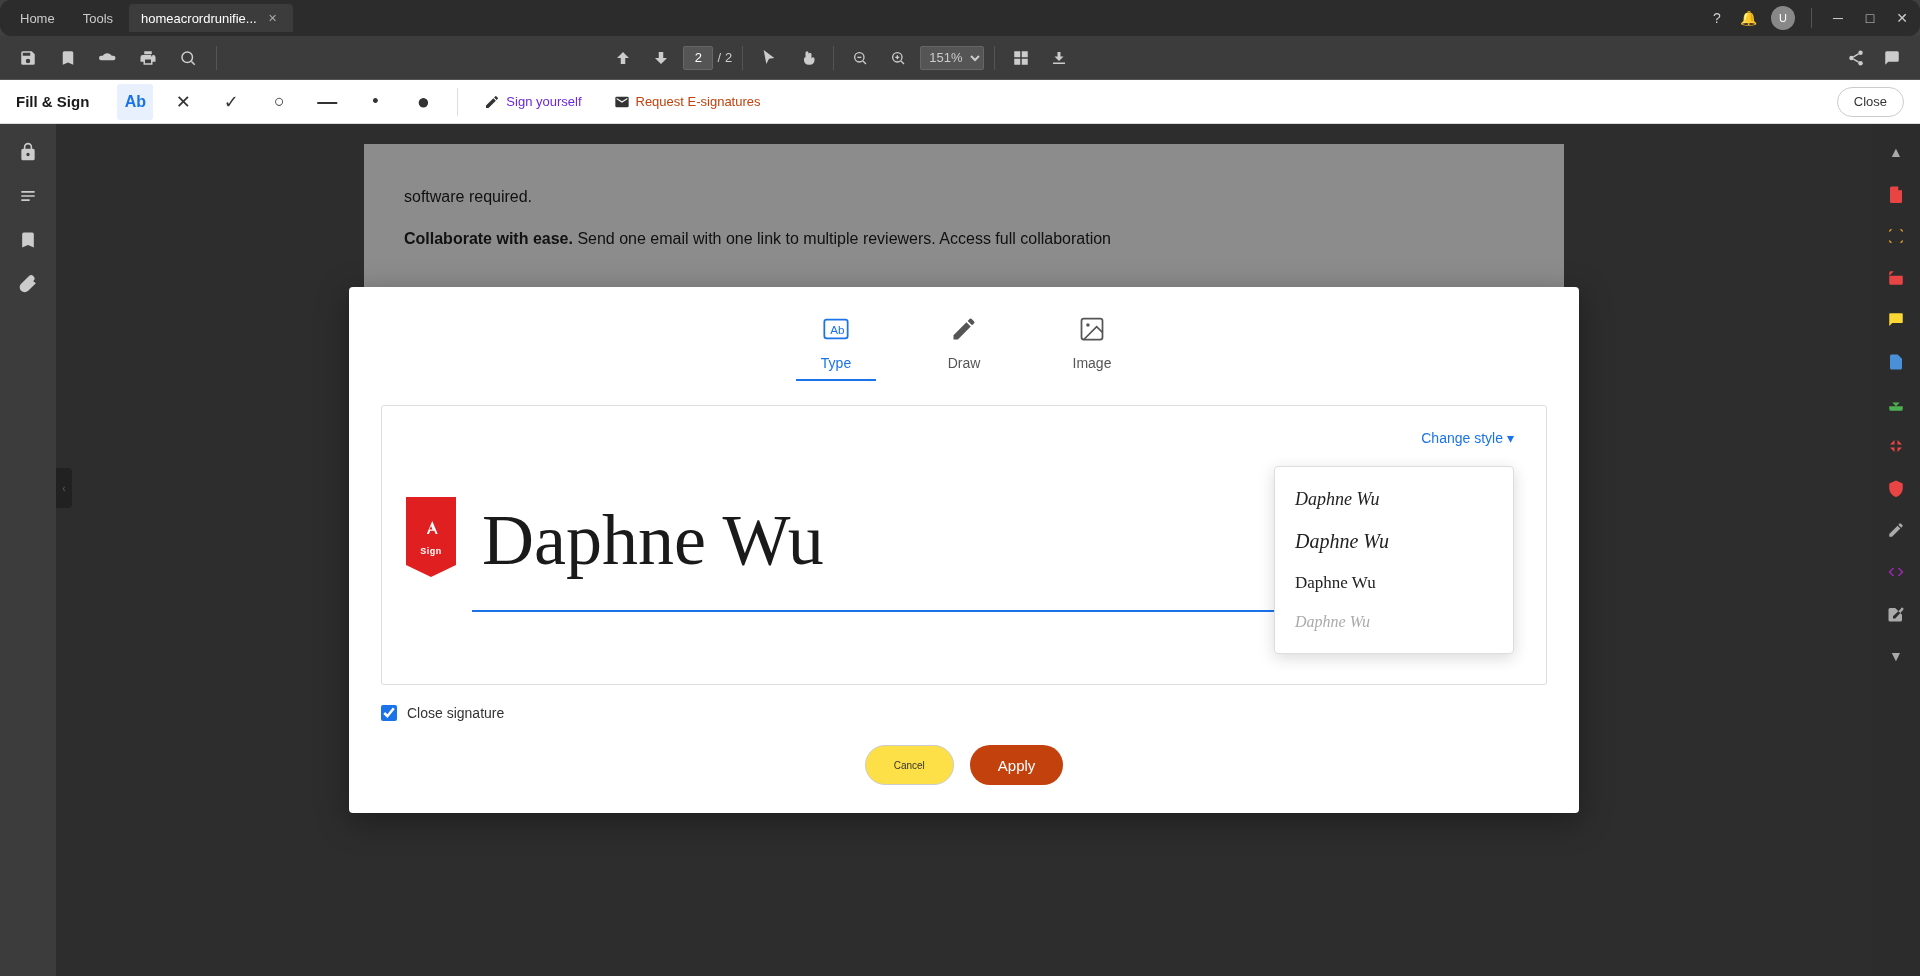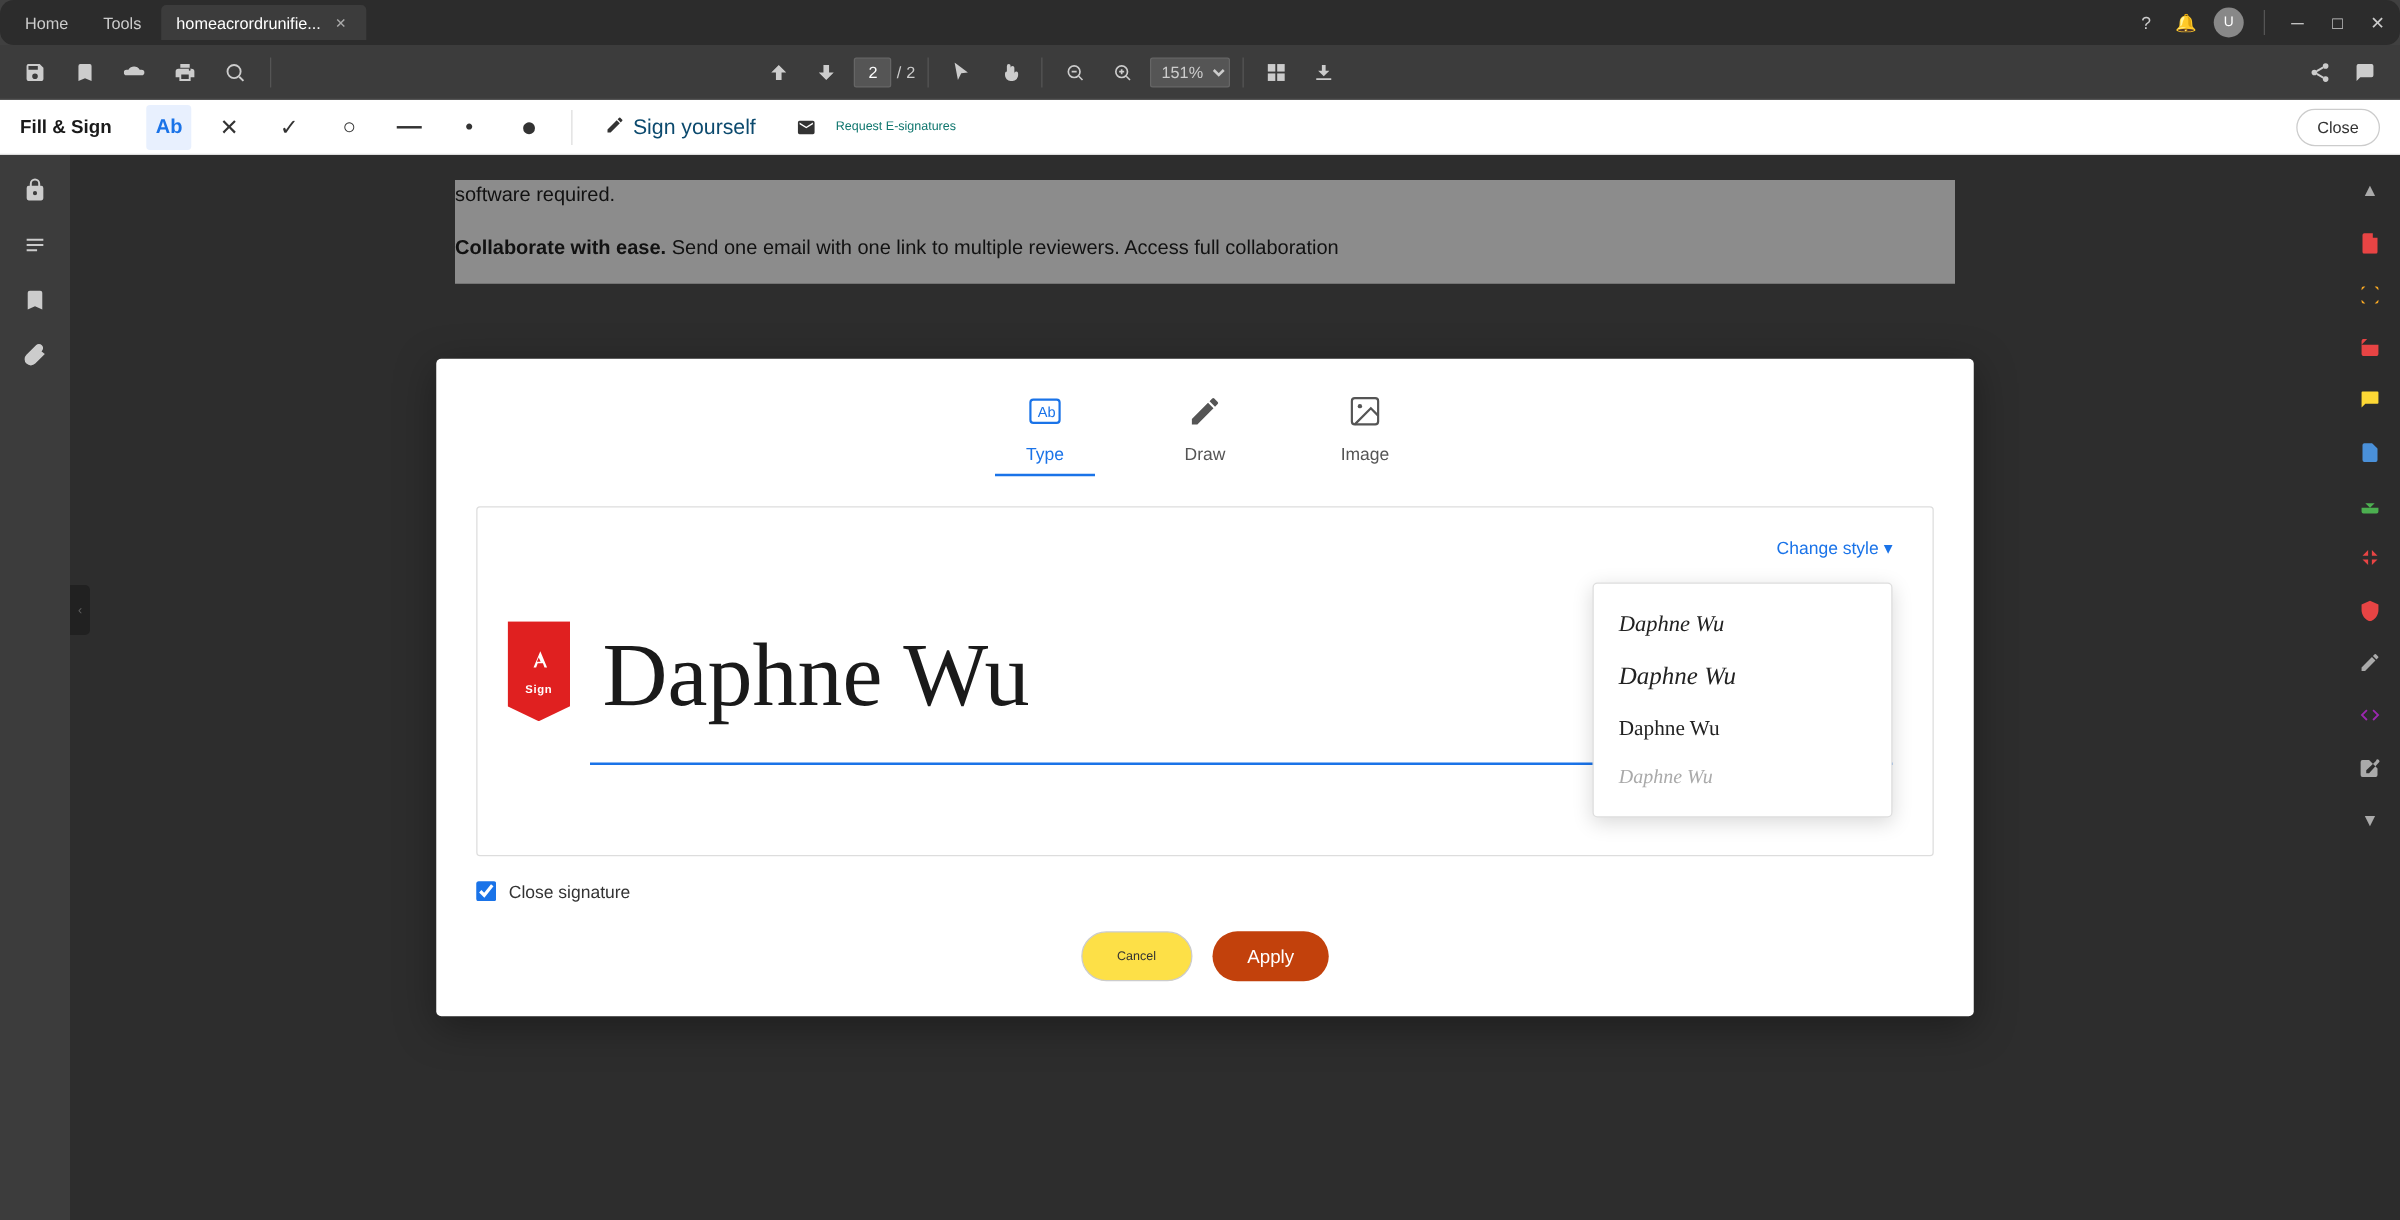--- a/index.html
+++ b/index.html
@@ -163,34 +163,34 @@
       color: #333;
       cursor: pointer;
       border-radius: 3px;
     }
     .fill-sign-tool.active {
       background: #e8f0fe;
       color: #1a73e8;
     }
     .sign-yourself-btn {
       display: flex;
-      align-items: flex-start;
+      align-items: center;
       gap: 6px;
-      font-size: 17px;
-      color: #0c4a6e;
+      font-size: 13px;
+      color: #6d28d9;
       cursor: pointer;
       padding: 6px 10px;
       border-radius: 3px;
     }
     .request-esig-btn {
       display: flex;
       align-items: center;
-      gap: 16px;
-      font-size: 10px;
-      color: #0f766e;
+      gap: 6px;
+      font-size: 13px;
+      color: #c2410c;
       cursor: pointer;
       padding: 6px 10px;
       border-radius: 3px;
     }
     .close-btn {
       height: 30px;
       padding: 0 16px;
       background: #fff;
       border: 1px solid #ccc;
       border-radius: 15px;
@@ -235,20 +235,21 @@
       position: relative;
       overflow: hidden;
     }
     .pdf-page {
       position: absolute;
       top: 20px;
       left: 50%;
       transform: translateX(-50%);
       width: 1200px;
       background: #fff;
+      padding: 40px;
       font-size: 16px;
       color: #222;
       line-height: 1.6;
     }
     .pdf-text { margin-bottom: 16px; }
     .pdf-text strong { font-weight: bold; }
 
     
     .right-sidebar {
       width: 48px;

